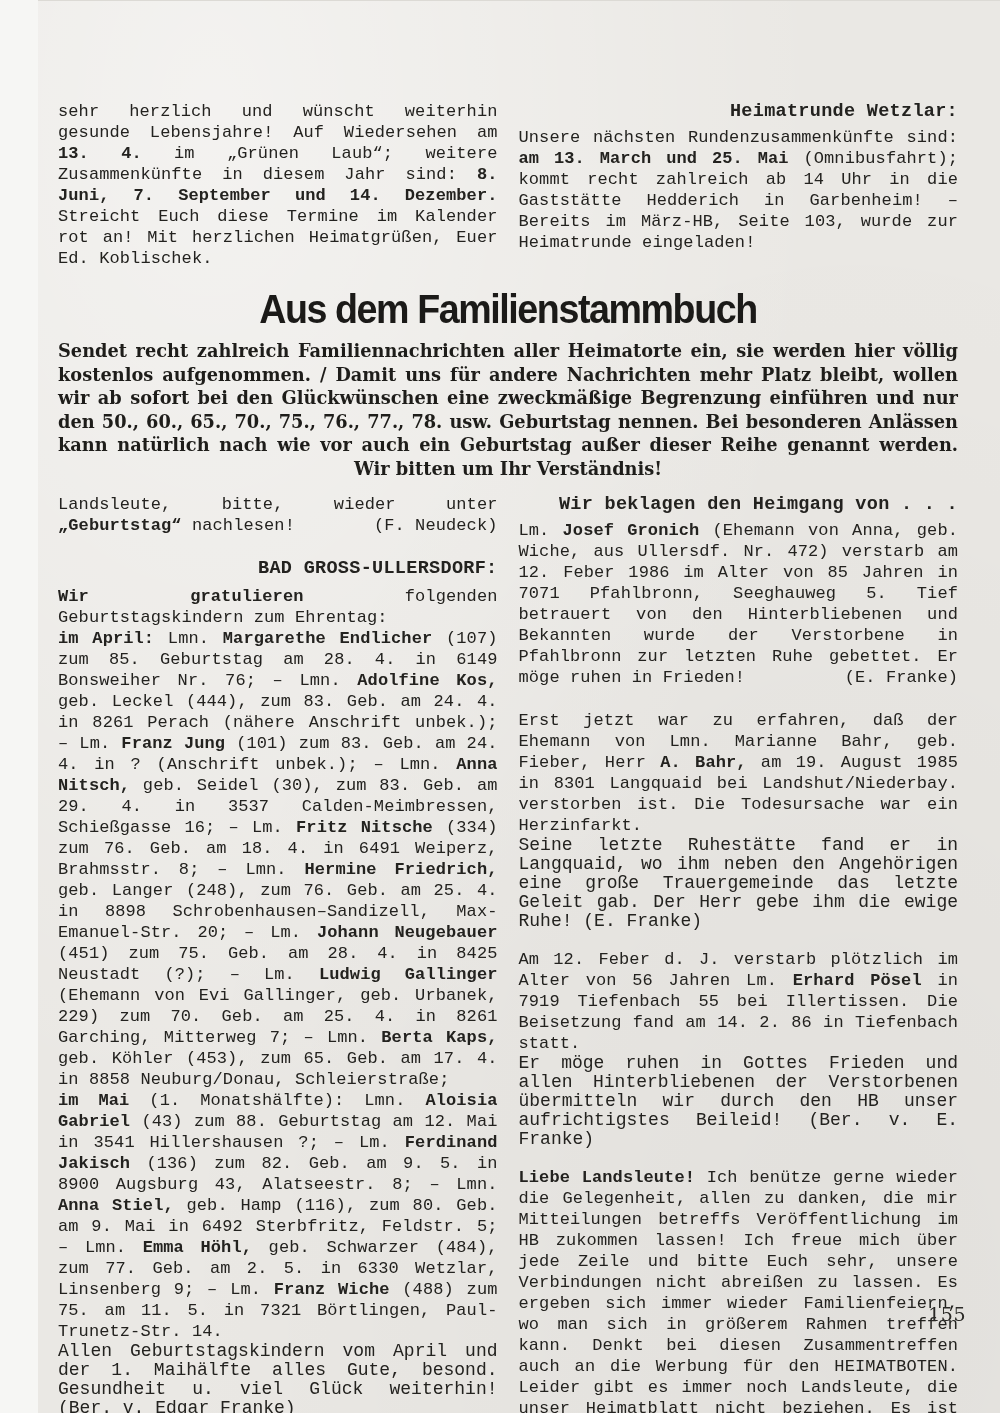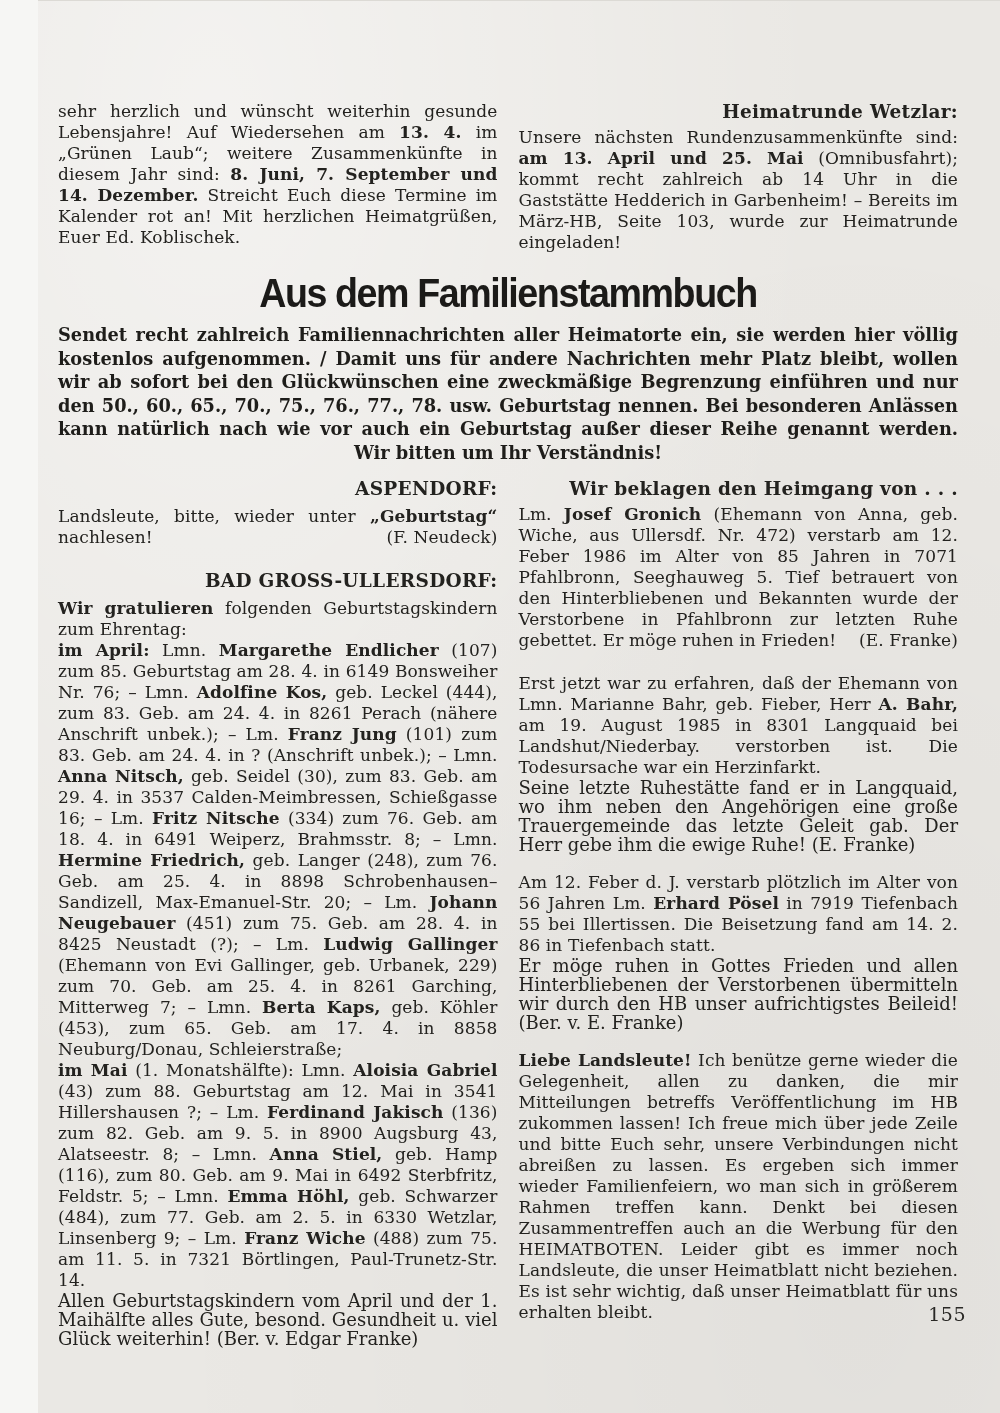--- a/index.html
+++ b/index.html
@@ -23,21 +23,21 @@
   .paper {
     flex:1; height:100%;
     background-color:#eae8e4;
     background-image:
       radial-gradient(ellipse at 18% 8%, rgba(255,255,255,.45), rgba(255,255,255,0) 55%),
       radial-gradient(ellipse at 85% 92%, rgba(0,0,0,.035), rgba(0,0,0,0) 60%);
     padding:100px 42px 0 20px;
     position:relative;
     border-top:1px solid #dcdad5;
   }
-  .top-row, .cols-row { display:flex; gap:21px; }
+  .top-row, .cols-row { display:flex; gap:21px;font-family:Liberation Mono, monospace; }
   .col { flex:1; min-width:0; }
 
   p.body {
     font-size:17px;
     line-height:21px;
     text-align:justify;
     letter-spacing:.1px;
     hyphens:auto;
     -webkit-hyphens:auto;
   }
@@ -103,32 +103,31 @@
   <div class="margin-strip"></div>
 
   <div class="paper">
 
     <div class="top-row">
       <div class="col">
         <p class="body"><span>sehr herzlich und wünscht weiterhin gesunde Lebensjahre! Auf Wiedersehen am </span><span class="b">13. 4.</span><span> im „Grünen Laub“; weitere Zusammenkünfte in diesem Jahr sind: </span><span class="b">8. Juni, 7. September und 14. Dezember.</span><span> Streicht Euch diese Termine im Kalender rot an! Mit herzlichen Heimatgrüßen, Euer Ed. Koblischek.</span></p>
       </div>
       <div class="col">
         <h2 class="sec mb4">Heimatrunde Wetzlar:</h2>
-        <p class="body"><span>Unsere nächsten Rundenzusammenkünfte sind: </span><span class="b">am 13. April und 25. Mai</span><span> (Omnibusfahrt); kommt recht zahlreich ab 14 Uhr in die Gaststätte Hedderich in Garbenheim! – Bereits im März-HB, Seite 103, wurde zur Heimatrunde eingeladen!</span></p>
+        <p class="body"><span>Unsere nächsten Rundenzusammenkünfte sind: </span><span class="b">am 13. March und 25. Mai</span><span> (Omnibusfahrt); kommt recht zahlreich ab 14 Uhr in die Gaststätte Hedderich in Garbenheim! – Bereits im März-HB, Seite 103, wurde zur Heimatrunde eingeladen!</span></p>
       </div>
     </div>
 
     <h1 class="headline">Aus dem Familienstammbuch</h1>
 
     <p class="intro">Sendet recht zahlreich Familiennachrichten aller Heimatorte ein, sie werden hier völlig kostenlos aufgenommen. / Damit uns für andere Nachrichten mehr Platz bleibt, wollen wir ab sofort bei den Glückwünschen eine zweckmäßige Begrenzung einführen und nur den 50., 60., 65., 70., 75., 76., 77., 78. usw. Geburtstag nennen. Bei besonderen Anlässen kann natürlich nach wie vor auch ein Geburtstag außer dieser Reihe genannt werden. Wir bitten um Ihr Verständnis!</p>
 
     <div class="cols-row">
 
       <div class="col">
-        <h2 class="sec mb6">ASPENDORF:</h2>
         <p class="body"><span>Landsleute, bitte, wieder unter </span><span class="b">„Geburtstag“</span><span> nachlesen! </span><span class="r">(F. Neudeck)</span></p>
 
         <h2 class="sec mt22 mb6">BAD GROSS-ULLERSDORF:</h2>
         <p class="body"><span class="b">Wir gratulieren</span><span> folgenden Geburtstagskindern zum Ehrentag:</span></p>
         <p class="body"><span class="b">im April:</span><span> Lmn. </span><span class="b">Margarethe Endlicher</span><span> (107) zum 85. Geburtstag am 28. 4. in 6149 Bonsweiher Nr. 76; – Lmn. </span><span class="b">Adolfine Kos,</span><span> geb. Leckel (444), zum 83. Geb. am 24. 4. in 8261 Perach (nähere Anschrift unbek.); – Lm. </span><span class="b">Franz Jung</span><span> (101) zum 83. Geb. am 24. 4. in ? (Anschrift unbek.); – Lmn. </span><span class="b">Anna Nitsch,</span><span> geb. Seidel (30), zum 83. Geb. am 29. 4. in 3537 Calden-Meimbressen, Schießgasse 16; – Lm. </span><span class="b">Fritz Nitsche</span><span> (334) zum 76. Geb. am 18. 4. in 6491 Weiperz, Brahmsstr. 8; – Lmn. </span><span class="b">Hermine Friedrich,</span><span> geb. Langer (248), zum 76. Geb. am 25. 4. in 8898 Schrobenhausen–Sandizell, Max-Emanuel-Str. 20; – Lm. </span><span class="b">Johann Neugebauer</span><span> (451) zum 75. Geb. am 28. 4. in 8425 Neustadt (?); – Lm. </span><span class="b">Ludwig Gallinger</span><span> (Ehemann von Evi Gallinger, geb. Urbanek, 229) zum 70. Geb. am 25. 4. in 8261 Garching, Mitterweg 7; – Lmn. </span><span class="b">Berta Kaps,</span><span> geb. Köhler (453), zum 65. Geb. am 17. 4. in 8858 Neuburg/Donau, Schleierstraße;</span></p>
         <p class="body"><span class="b">im Mai</span><span> (1. Monatshälfte): Lmn. </span><span class="b">Aloisia Gabriel</span><span> (43) zum 88. Geburtstag am 12. Mai in 3541 Hillershausen ?; – Lm. </span><span class="b">Ferdinand Jakisch</span><span> (136) zum 82. Geb. am 9. 5. in 8900 Augsburg 43, Alatseestr. 8; – Lmn. </span><span class="b">Anna Stiel,</span><span> geb. Hamp (116), zum 80. Geb. am 9. Mai in 6492 Sterbfritz, Feldstr. 5; – Lmn. </span><span class="b">Emma Höhl,</span><span> geb. Schwarzer (484), zum 77. Geb. am 2. 5. in 6330 Wetzlar, Linsenberg 9; – Lm. </span><span class="b">Franz Wiche</span><span> (488) zum 75. am 11. 5. in 7321 Börtlingen, Paul-Trunetz-Str. 14.</span></p>
         <p class="small">Allen Geburtstagskindern vom April und der 1. Maihälfte alles Gute, besond. Gesundheit u. viel Glück weiterhin! (Ber. v. Edgar Franke)</p>
       </div>
 
       <div class="col">

